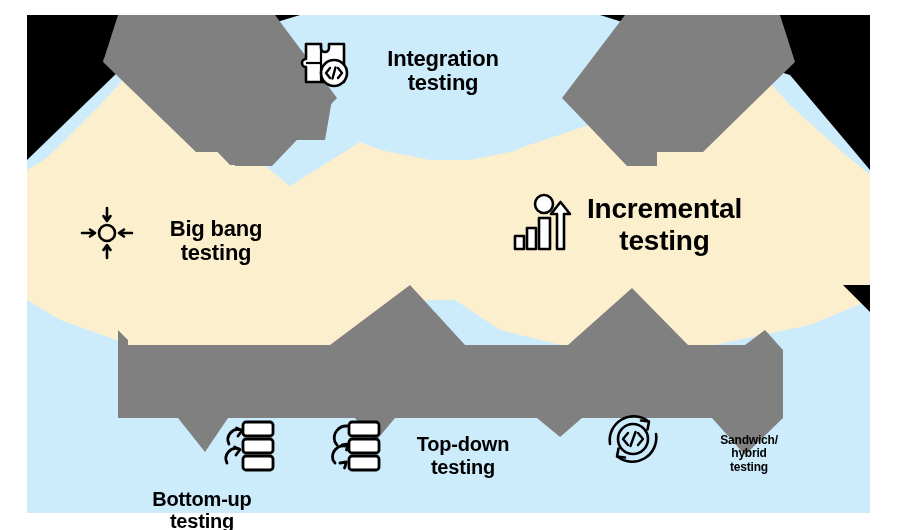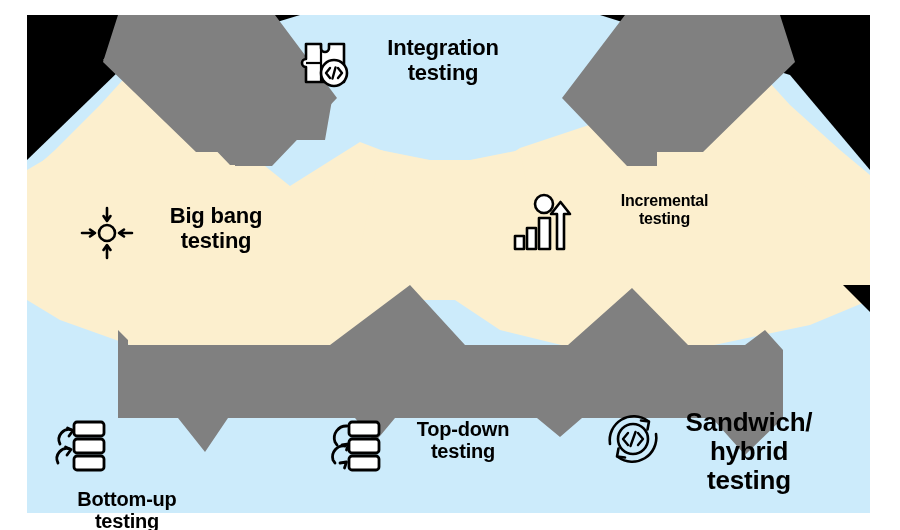--- a/index.html
+++ b/index.html
@@ -1,48 +1,48 @@
 <!DOCTYPE html>
 <html><head>
 <meta charset="utf-8">
 <style>
   html,body{margin:0;padding:0;background:#ffffff;}
   body{width:900px;height:530px;overflow:hidden;font-family:"Liberation Sans",sans-serif;}
   #stage{position:relative;width:900px;height:530px;background:#ffffff;}
   #art{position:absolute;left:0;top:0;width:900px;height:530px;}
 
-  .item{position:absolute;display:flex;align-items:flex-start;gap:10px;}
+  .item{position:absolute;display:flex;align-items:flex-end;gap:10px;}
   .item .ico{flex:0 0 auto;display:block;}
   .item .lbl{
     font-weight:bold;
     color:#000000;
     line-height:1.12;
     text-align:center;
     white-space:pre-line;
     letter-spacing:-0.2px;
   }
 
   
   #it-integration{left:297px; top:36px;  width:230px;}
   #it-integration .lbl{font-size:22px;width:160px;}
 
   #it-bigbang{left:78px;  top:192px; width:230px;margin-top:12px;}
   #it-bigbang .lbl{font-size:22px;width:140px;}
 
   #it-incremental{left:512px; top:192px; width:250px;}
-  #it-incremental .lbl{font-size:16px;width:165px;}
+  #it-incremental .lbl{font-size:28px;width:165px;}
 
   #it-bottomup{left:52px;  top:418px; width:225px;flex-direction:column;}
   #it-bottomup .lbl{font-size:20px;width:150px;}
 
   #it-topdown{left:327px; top:418px; width:220px;}
   #it-topdown .lbl{font-size:20px;width:140px;}
 
   #it-sandwich{left:602px; top:408px; width:235px;}
-  #it-sandwich .lbl{font-size:26px;width:150px;}
+  #it-sandwich .lbl{font-size:12px;width:150px;}
 </style>
 </head>
 <body>
 
 <div id="stage">
 
   <svg id="art" viewBox="0 0 900 530">
 
     <rect x="0" y="0" width="900" height="530" fill="#ffffff"></rect>
 

